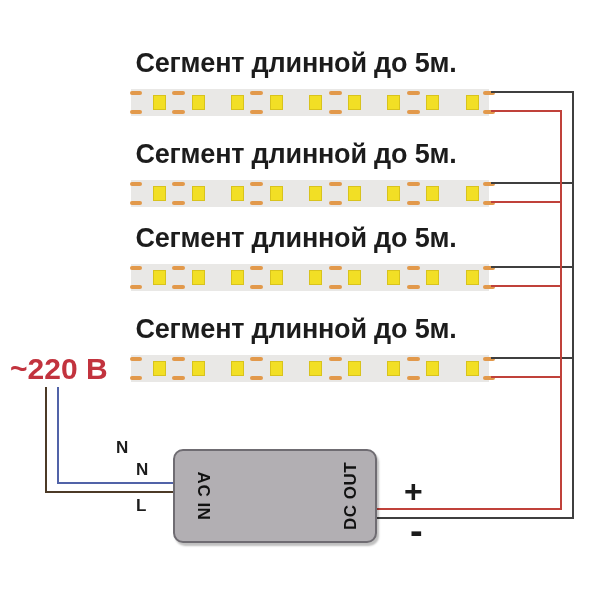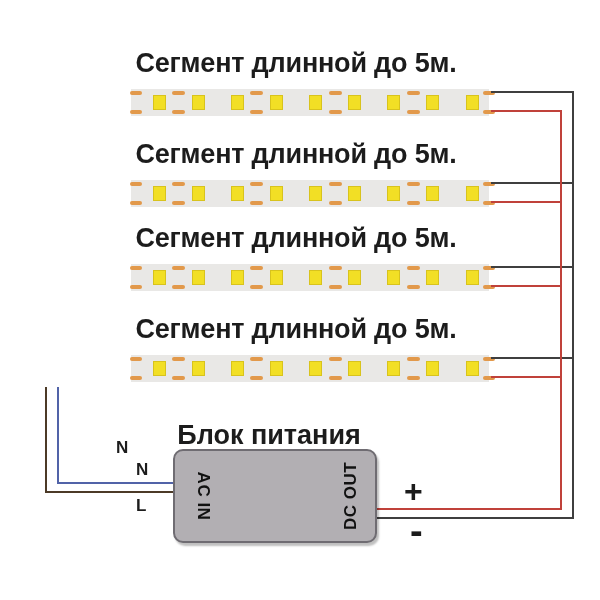--- a/index.html
+++ b/index.html
@@ -154,26 +154,26 @@
       <div class="wire" style="left: 572px; top: 91px; width: 2px; height: 428px; background: rgb(63, 63, 63);"></div>
       <div class="wire" style="left: 560px; top: 110px; width: 2px; height: 400px; background: rgb(192, 65, 58);"></div>
       <div class="wire" style="left: 377px; top: 517px; width: 197px; height: 2px; background: rgb(63, 63, 63);"></div>
       <div class="wire" style="left: 377px; top: 508px; width: 185px; height: 2px; background: rgb(192, 65, 58);"></div>
       <div class="wire" style="left: 57px; top: 387px; width: 2px; height: 97px; background: rgb(81, 99, 168);"></div>
       <div class="wire" style="left: 57px; top: 482px; width: 116px; height: 2px; background: rgb(81, 99, 168);"></div>
       <div class="wire" style="left: 45px; top: 387px; width: 2px; height: 106px; background: rgb(76, 58, 39);"></div>
       <div class="wire" style="left: 45px; top: 491px; width: 128px; height: 2px; background: rgb(76, 58, 39);"></div>
     </div>
 
+  <div class="lbl red-text" style="left:10px;top:352px;font-size:30px;">~220 В</div>
 
   <div class="lbl" style="left:116px;top:438px;font-size:17px;">N</div>
   <div class="lbl" style="left:136px;top:460px;font-size:17px;">N</div>
   <div class="lbl" style="left:136px;top:496px;font-size:17px;">L</div>
 
-  <div class="lbl" style="left:119px;top:420px;width:300px;text-align:center;font-size:27px;">Блок питания</div>
   <div class="psu-box"></div>
   <div class="vlabel" style="left:203px;top:496px;transform:translate(-50%,-50%) rotate(90deg);">AC IN</div>
   <div class="vlabel" style="left:351px;top:496px;transform:translate(-50%,-50%) rotate(-90deg);">DC OUT</div>
 
   <div class="lbl" style="left:404px;top:473px;font-size:32px;">+</div>
   <div class="lbl" style="left:410px;top:512px;font-size:38px;line-height:38px;">-</div>
 
 </div>
 
 </body></html>

